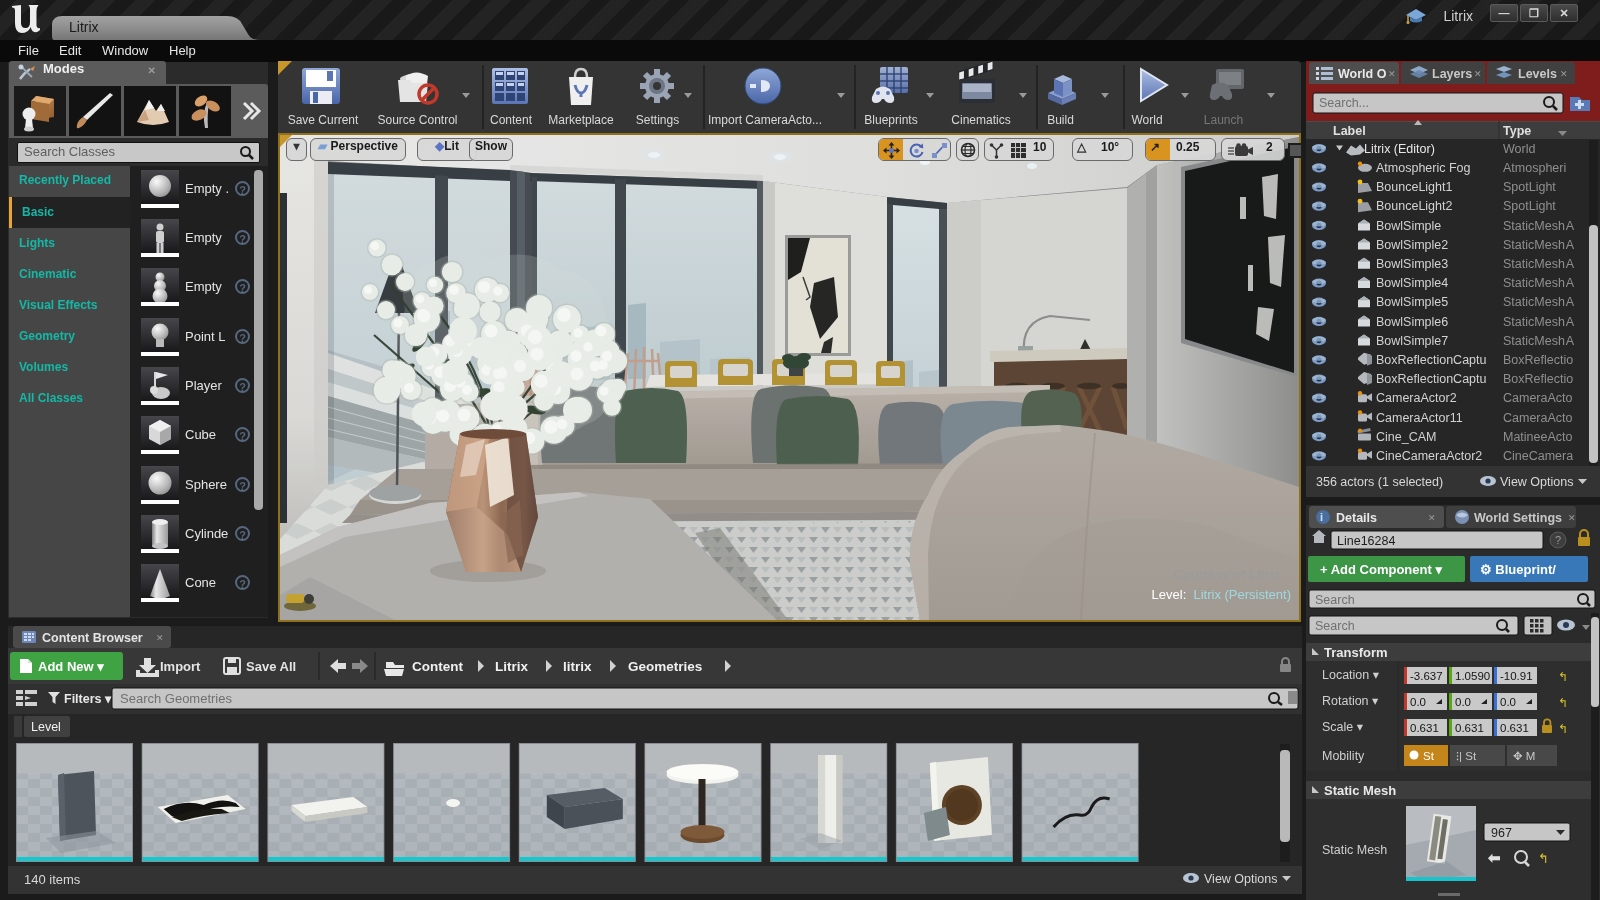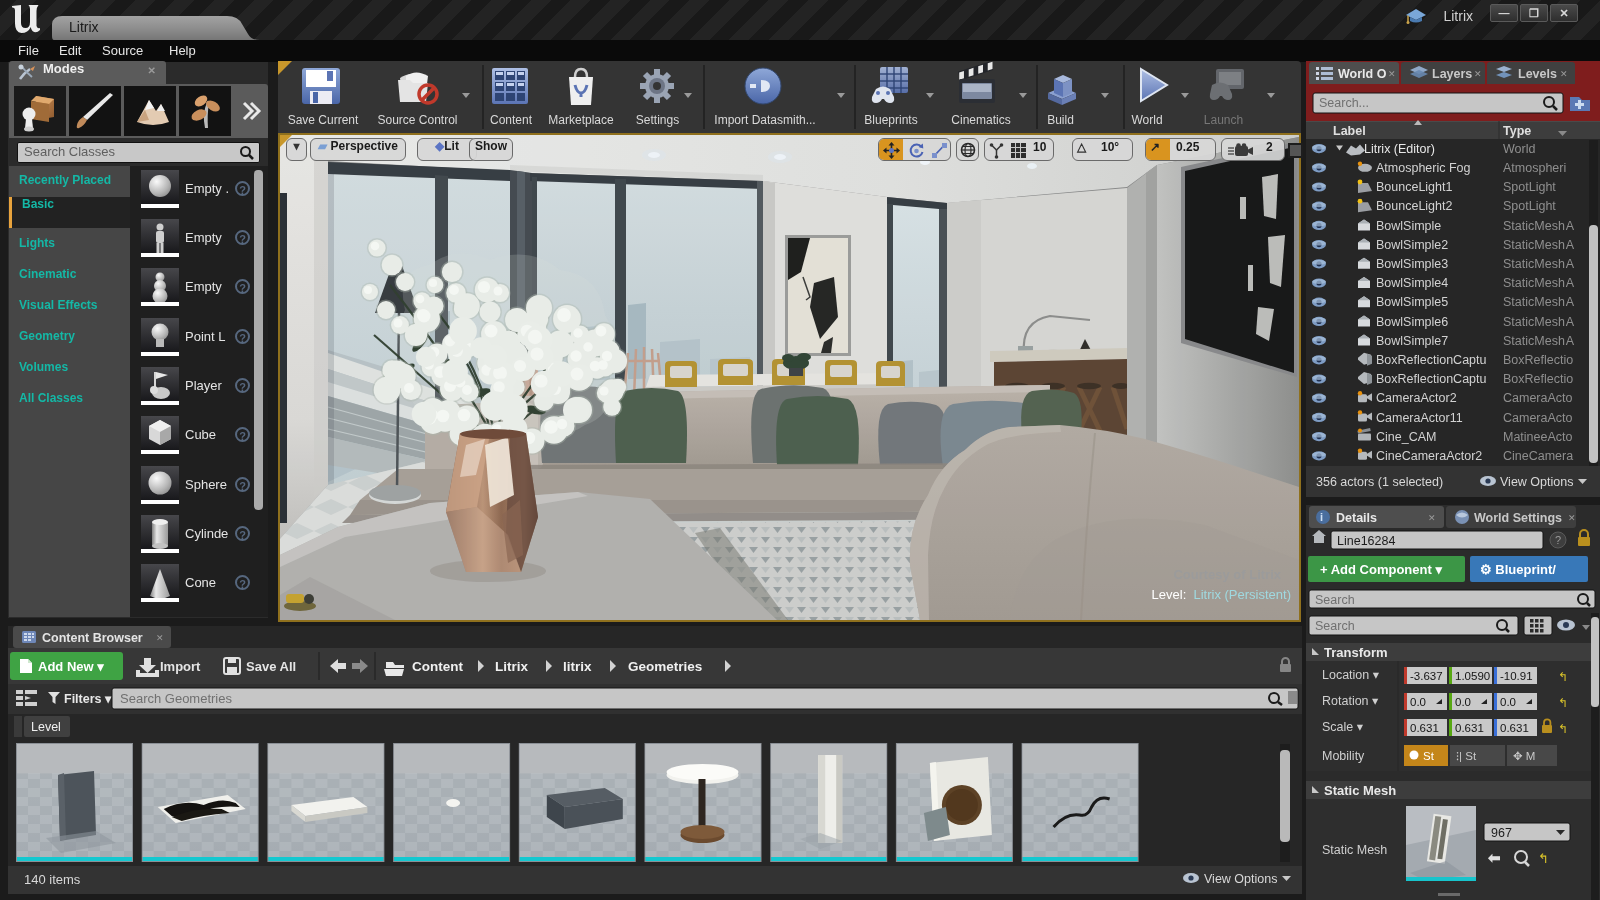--- a/index.html
+++ b/index.html
@@ -26,21 +26,21 @@
   
   #modespanel { left:8px; top:62px; width:260px; height:556px; background:#2b2b2b; }
   #modestab { left:9px; top:61px; width:157px; height:23px; background:#5b5b5b;
      border-radius:3px 3px 0 0; font-size:13px; font-weight:bold; color:#efefef; }
   #modesrow { left:9px; top:84px; width:259px; height:54px; background:#5b5b5b; border-radius:0 3px 0 0;}
   #searchclasses { left:17px; top:142px; width:243px; height:21px; background:#c8c8c8;
      border:1px solid #111; border-radius:2px; color:#5f5f5f; font-size:13px; padding:1px 6px; }
   #catcol { left:9px; top:166px; width:121px; height:451px; background:#464646; }
   .cat { position:absolute; left:0; width:121px; height:26px; font-size:12px; font-weight:bold;
      color:#14b8a6; padding:5px 0 0 10px; }
-  #cat-basic { background:#222; border-left:3px solid #e8a33d; height:31px; padding-top:0;}
+  #cat-basic { background:#222; border-left:3px solid #e8a33d; height:31px; padding-top:8px;}
   #itemcol { left:130px; top:166px; width:138px; height:451px; background:#1f1f1f; }
   .plabel { position:absolute; left:55px; font-size:13px; color:#e4e4e4; }
   .pq { position:absolute; left:105px; width:15px; height:15px; border:2px solid #56677e;
      border-radius:50%; color:#56677e; font-size:11px; font-weight:bold; text-align:center;
      line-height:15px; }
 
   
   #toolbar { left:278px; top:61px; width:1023px; height:72px; background:#343434; border-radius:4px 4px 0 0; }
   .tbtn { position:absolute; top:4px; height:64px; text-align:center; font-size:12px; color:#d9d9d9; }
   .tbtn .lbl { position:absolute; bottom:2px; width:100%; }
@@ -61,21 +61,21 @@
 
   
   #cbrowser { left:8px; top:626px; width:1294px; height:268px; background:#2e2e2e; }
 </style>
 </head>
 <body>
 <div id="titlebar" class="abs"></div>
 <div id="menubar" class="abs">
   <div class="menuitem" style="left:18px;">File</div>
   <div class="menuitem" style="left:59px;">Edit</div>
-  <div class="menuitem" style="left:102px;">Source</div>
+  <div class="menuitem" style="left:102px;">Window</div>
   <div class="menuitem" style="left:169px;">Help</div>
 </div>
 <div id="projtab" class="abs">
 <svg width="210" height="24">
       <defs>
         <linearGradient id="tabg" x1="0" y1="0" x2="0" y2="1">
           <stop offset="0" stop-color="#a2a2a2"></stop>
           <stop offset="0.5" stop-color="#8e8e8e"></stop>
           <stop offset="1" stop-color="#767676"></stop>
         </linearGradient>
@@ -431,21 +431,21 @@
   <div class="tbtn" style="left:210px;width:46px;">
       <div class="lbl">Content</div>
     </div>
   <div class="tbtn" style="left:262px;width:82px;">
       <div class="lbl">Marketplace</div>
     </div>
   <div class="tbtn" style="left:352px;width:55px;">
       <div class="lbl">Settings</div>
     </div>
   <div class="tbtn" style="left:428px;width:118px;">
-      <div class="lbl">Import Datasmith...</div>
+      <div class="lbl">Import CameraActo...</div>
     </div>
   <div class="tbtn" style="left:582px;width:62px;">
       <div class="lbl">Blueprints</div>
     </div>
   <div class="tbtn" style="left:672px;width:62px;">
       <div class="lbl">Cinematics</div>
     </div>
   <div class="tbtn" style="left:755px;width:55px;">
       <div class="lbl">Build</div>
     </div>

